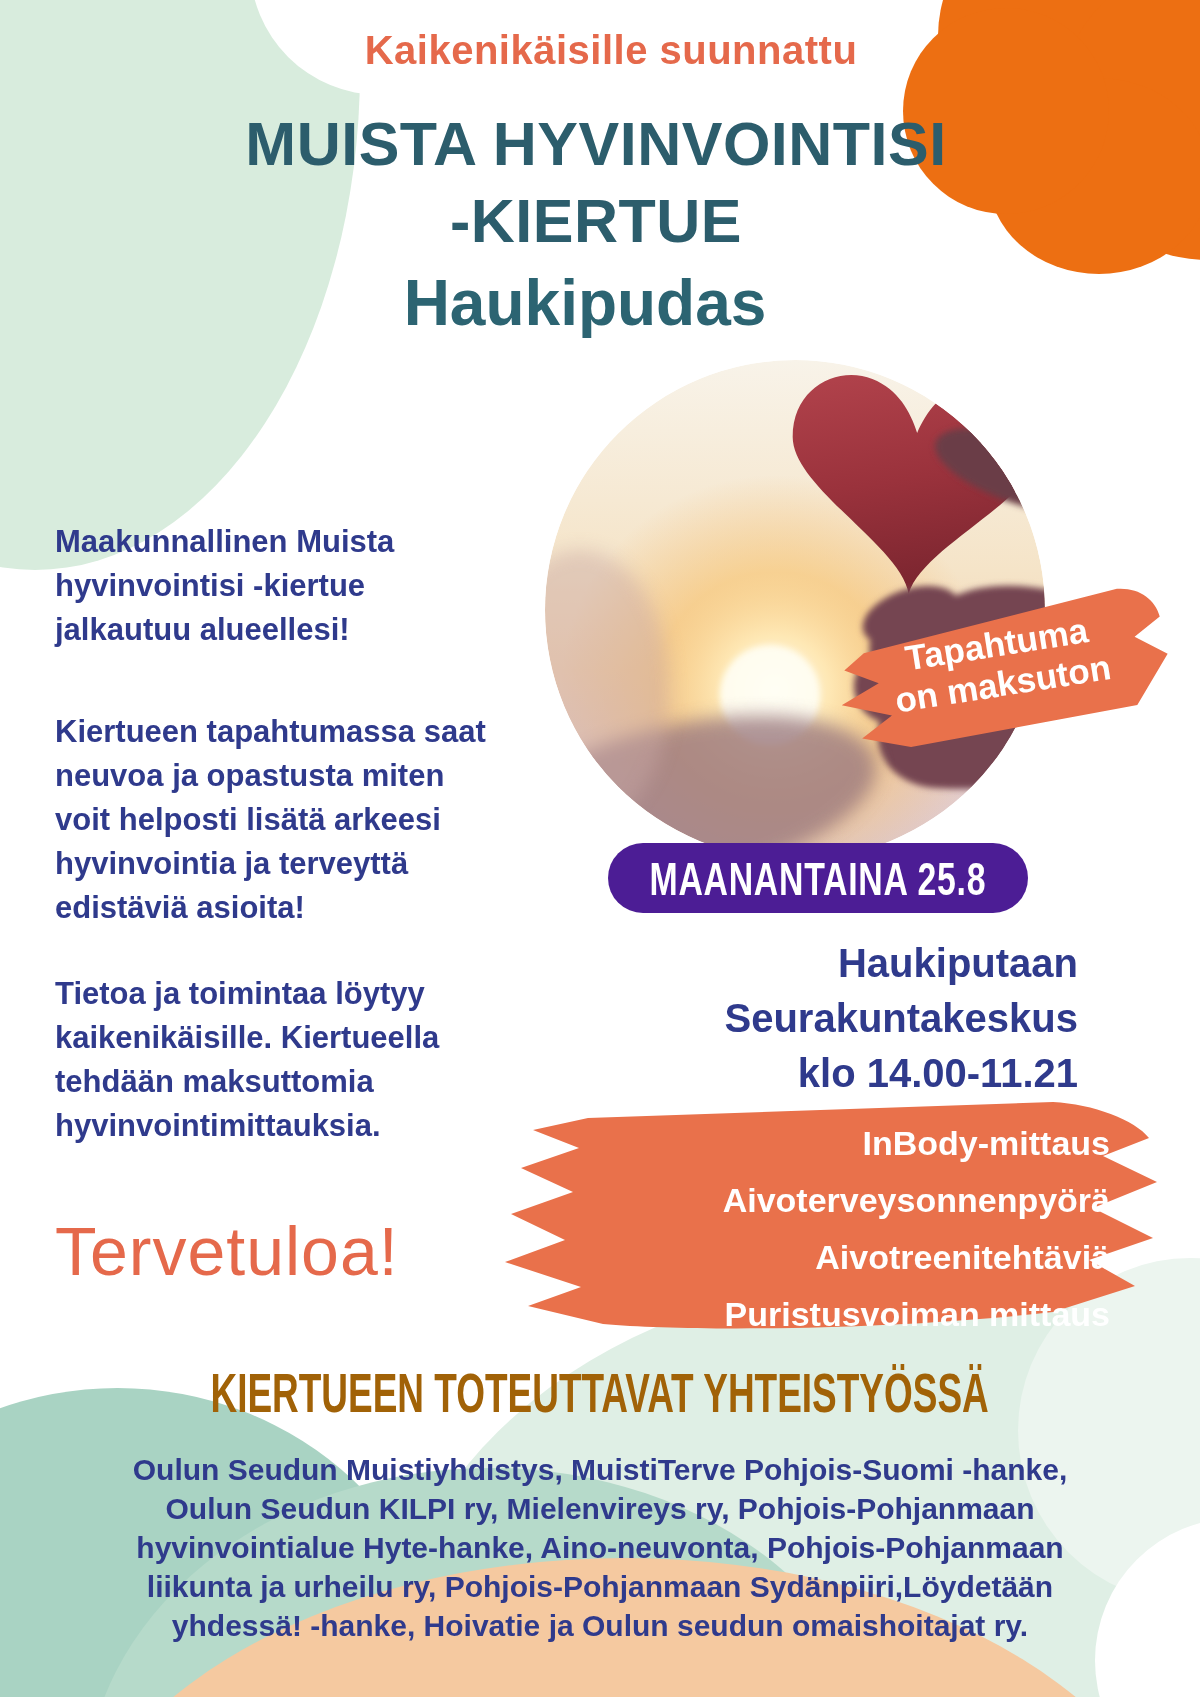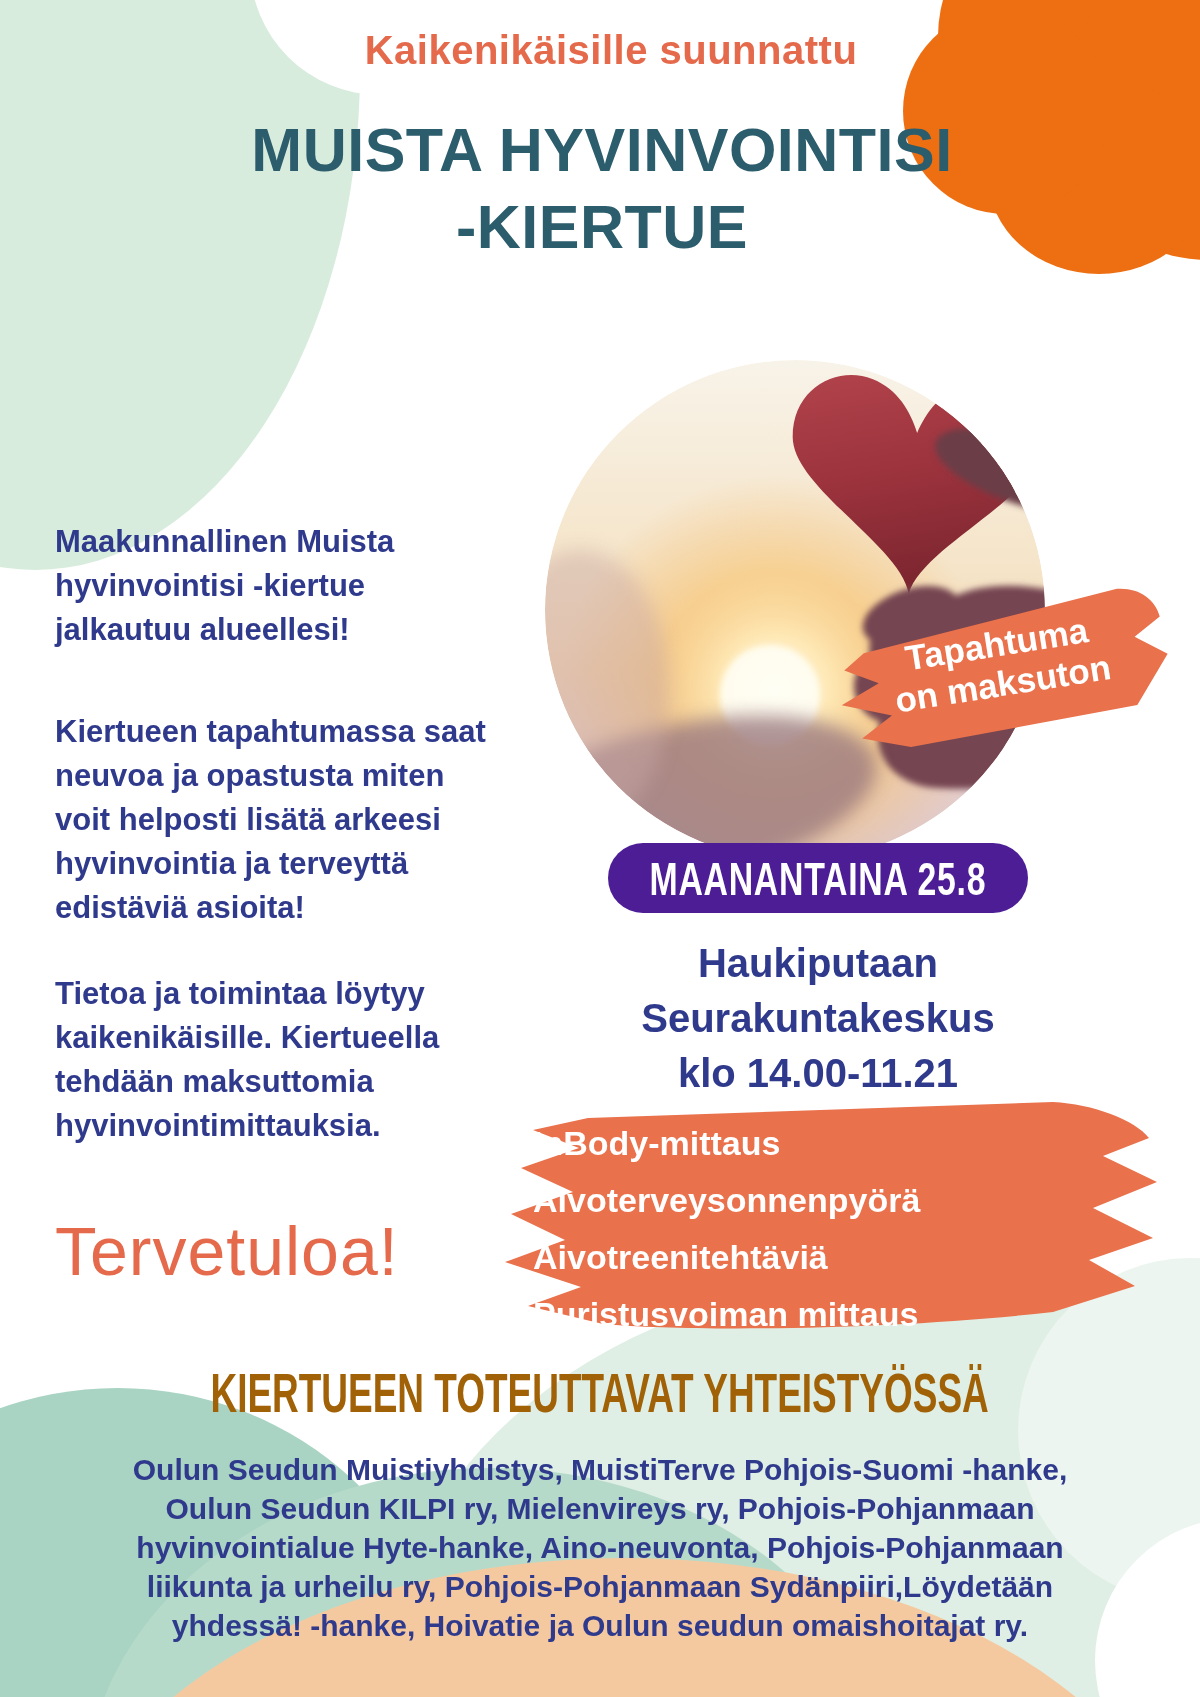--- a/index.html
+++ b/index.html
@@ -25,21 +25,21 @@
   .peach{left:62px; top:1558px; width:1125px; height:690px; background:#F5C9A0;}
   .white-br{left:1095px; top:1518px; width:285px; height:285px; background:#ffffff;}
 
   .tagline{
     position:absolute; left:0; top:28px; width:1160px; text-align:center;
     font-size:40px; font-weight:bold; color:#E5694B; letter-spacing:0.5px;padding-left:31px;
   }
   .title{
     position:absolute; left:0; top:100px; width:1180px; text-align:center;
     font-size:61px; line-height:77px; font-weight:bold; color:#2C5D6C;
-    letter-spacing:0.5px; margin:12px;
+    letter-spacing:0.5px; margin:6px;
   }
   .city{
     position:absolute; left:0; top:266px; width:1170px; text-align:center;
     font-size:64px; font-weight:bold; color:#2C6472;
   }
   .photo{
     position:absolute; left:545px; top:360px; width:500px; height:500px;
     border-radius:50%; overflow:hidden;
   }
   .free-badge{
@@ -64,27 +64,27 @@
   .date-pill{
     position:absolute; left:608px; top:843px; width:420px; height:70px;
     background:#4c1d95; border-radius:40px;
     display:flex; align-items:center; justify-content:center;
   }
   .date-pill span{
     display:inline-block; font-size:47px; font-weight:bold; color:#ffffff;
     transform:scaleX(0.72); white-space:nowrap; letter-spacing:1px;
   }
   .venue{
-    position:absolute; left:558px; top:936px; width:520px; text-align:center;
+    position:absolute; left:558px; top:936px; width:520px; text-align:right;
     font-size:40px; line-height:55px; font-weight:bold; color:#2F3A8C;
   }
   .activities{position:absolute; left:493px; top:1090px; width:672px; height:252px;}
   .activities svg{position:absolute; left:0; top:0;}
   .activity-lines{
-    position:absolute; left:40px; right:55px; top:25px; text-align:left;
+    position:absolute; left:40px; right:55px; top:25px; text-align:right;
     font-size:34px; line-height:57px; font-weight:bold; color:#ffffff;
   }
   .partners-heading{
     position:absolute; left:0; top:1360px; width:1200px; text-align:center;
     font-size:56px; font-weight:bold; color:#a16207;
   }
   .partners-heading span{display:inline-block; transform:scaleX(0.66); white-space:nowrap;}
   .partners-text{
     position:absolute; left:45px; top:1450px; width:1110px; text-align:center;
     font-size:30px; line-height:39px; font-weight:bold; color:#2F3A8C;
@@ -106,20 +106,21 @@
   <div class="blob mint-circle-br"></div>
   <div class="blob sage-bl1"></div>
   <div class="blob sage-bl2"></div>
   <div class="blob peach"></div>
   <div class="blob white-br"></div>
 
   <div class="tagline">Kaikenikäisille suunnattu</div>
   <h1 class="title"><span>MUISTA HYVINVOINTISI</span><br>
     <span>-KIERTUE</span>
   </h1>
+  <div class="city">Haukipudas</div>
 
   <figure class="photo" style="margin:0">
     <svg viewBox="0 0 500 500" width="500" height="500">
       <defs>
         <clipPath id="pc">
             <circle cx="250" cy="250" r="250"></circle>
           </clipPath>
         <linearGradient id="sky" x1="0" y1="0" x2="0" y2="1">
           <stop offset="0" stop-color="#F8F3E9"></stop>
           <stop offset="0.42" stop-color="#F5E4C8"></stop>

